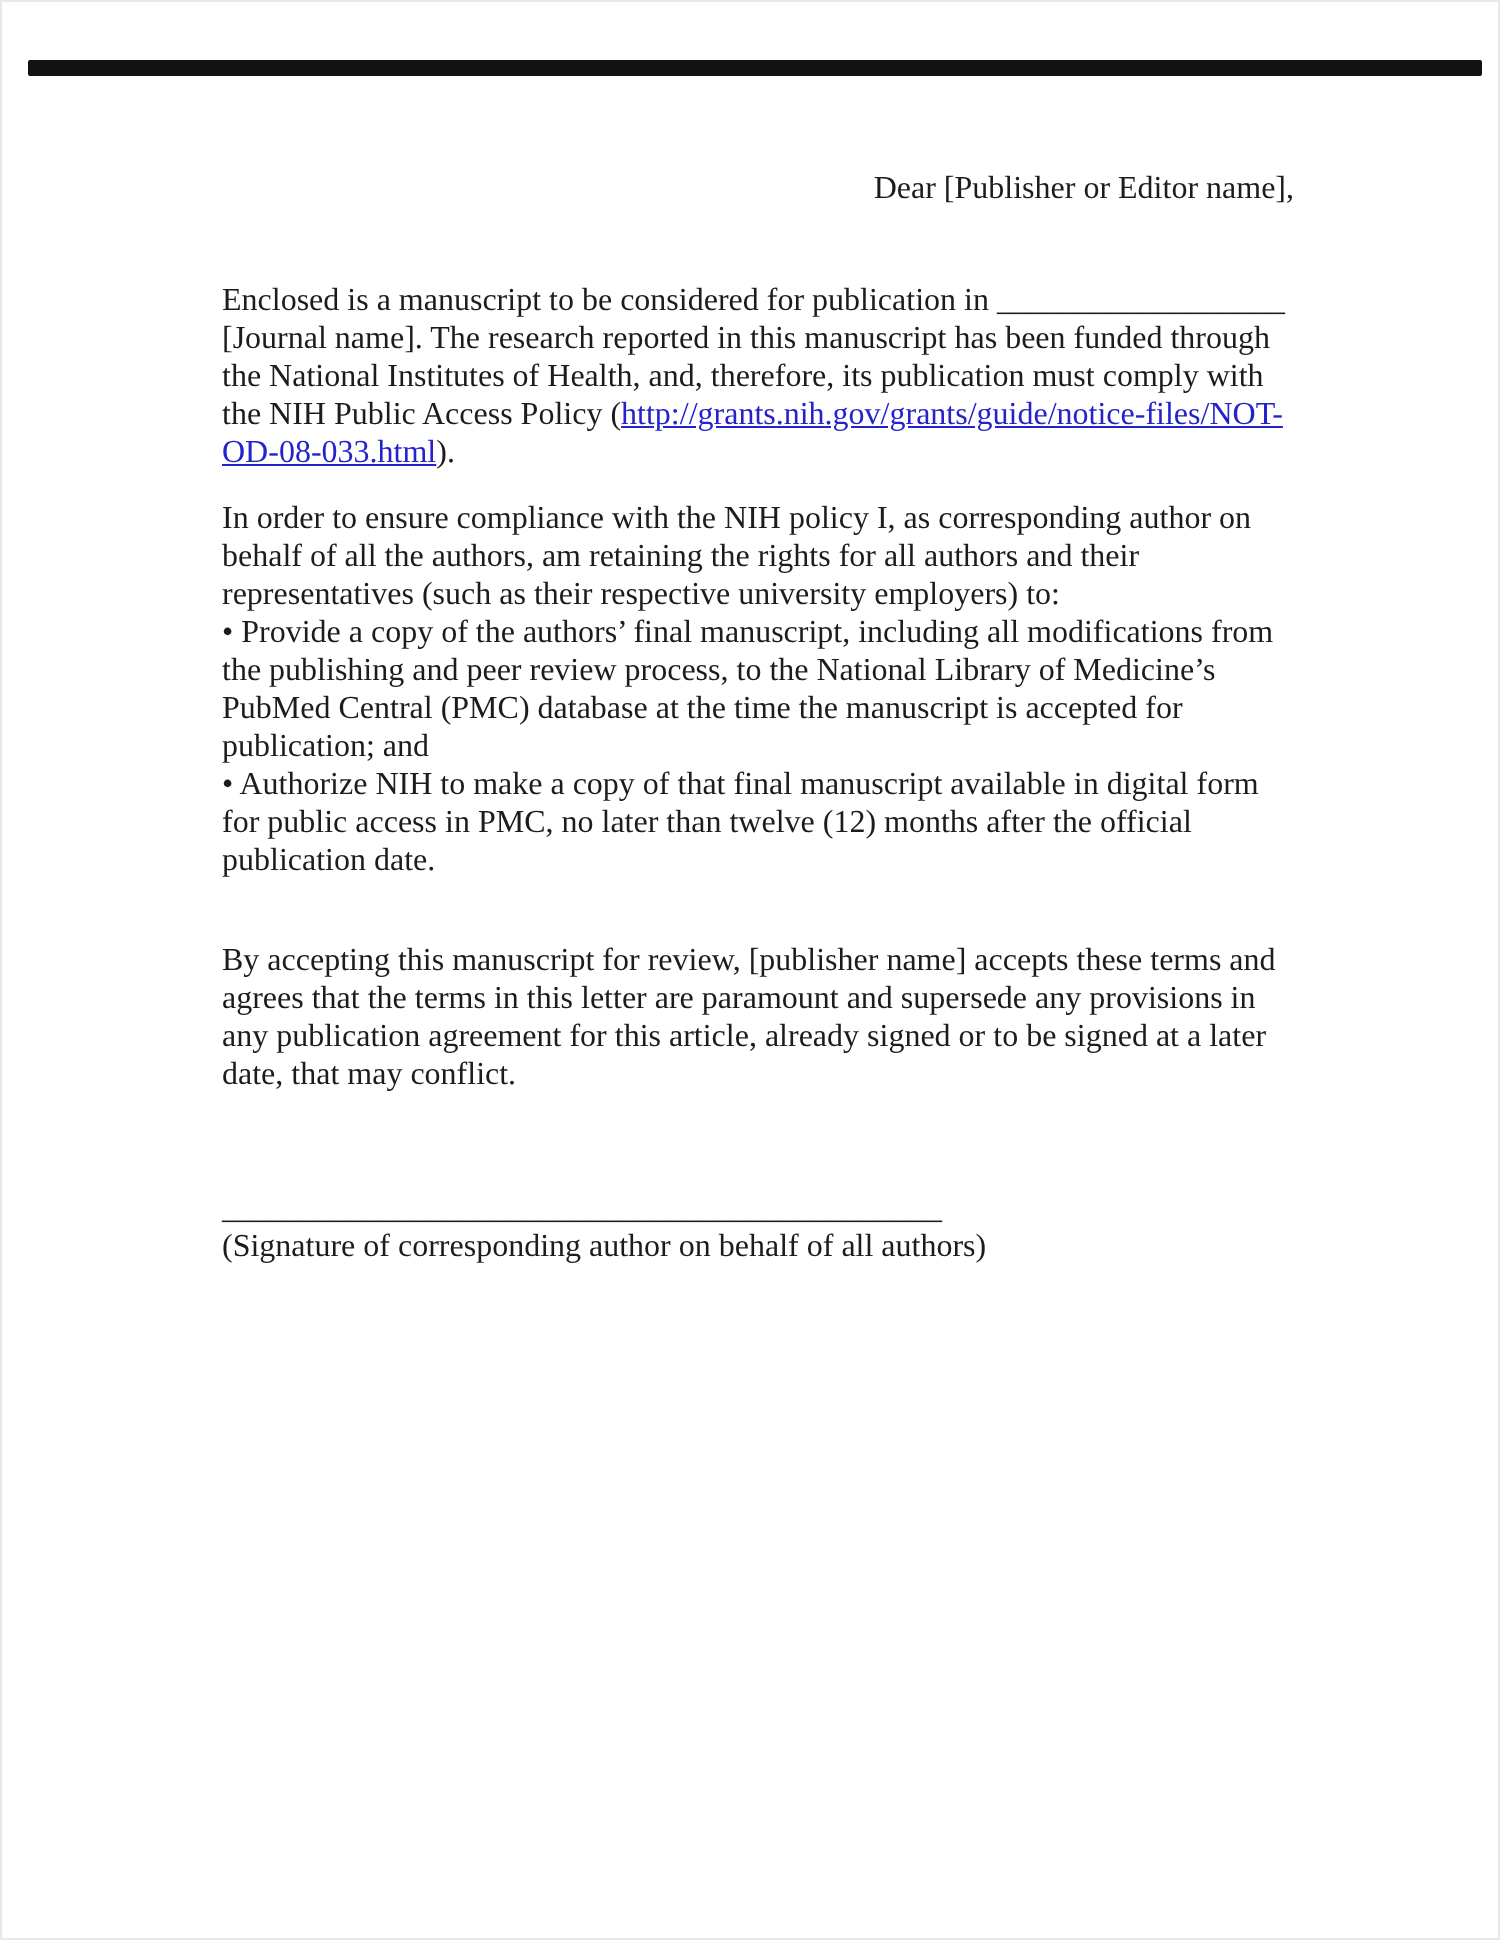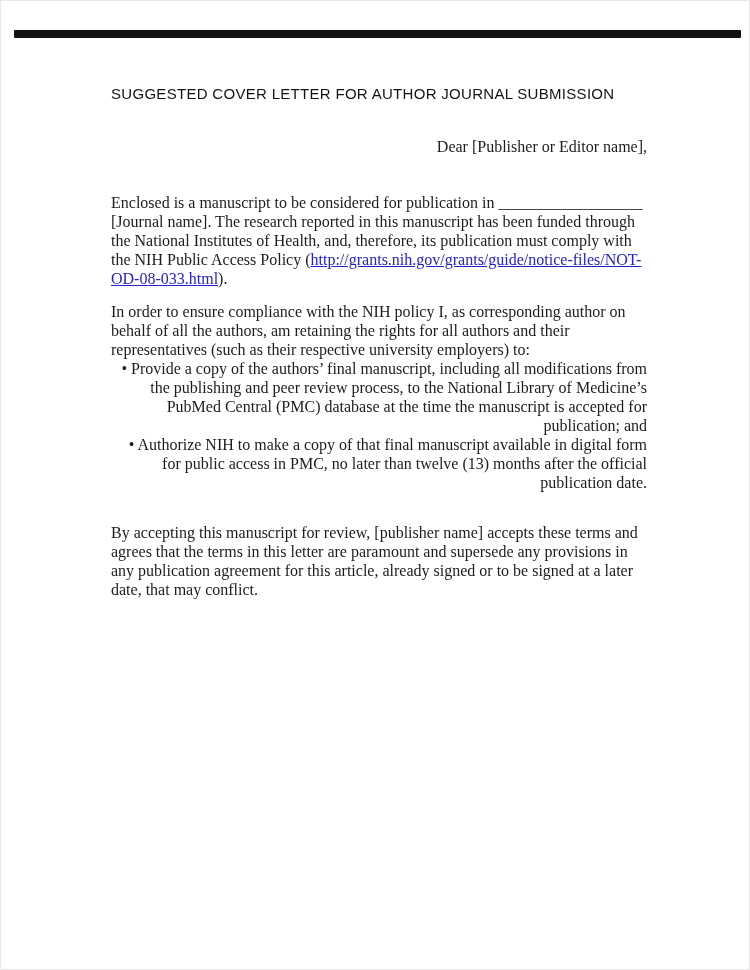--- a/index.html
+++ b/index.html
@@ -41,21 +41,21 @@
     margin: 0 0 35px 0;
   }
   p, .para {
     font-size: 16px;
     line-height: 19px;
     margin: 0;
   }
   .salutation { margin-bottom: 37px; text-align: right; }
   .para-enclosed { margin-bottom: 14px; }
   .para-compliance { }
-  .bullet-block { margin-bottom: 31px; text-align: right; }
+  .bullet-block { margin-bottom: 31px; }
   .para-acceptance { margin-bottom: 48px; }
   .link {
     color: #2323cd;
     text-decoration: underline;
     cursor: pointer;
   }
   .signature-line {
     font-size: 16px;
     line-height: 19px;
     letter-spacing: 0;
@@ -67,30 +67,31 @@
     line-height: 19px;
   }
 </style>
 </head>
 <body>
 
 <div class="scan-bar"></div>
 
 <div class="content">
 
-  <h1 class="doc-title">SUGGESTED COVER LETTER FOR AUTHOR JOURNAL SUBMISSION</h1>
 
   <p class="salutation">Dear [Publisher or Editor name],</p>
 
   <p class="para-enclosed"><span>Enclosed is a manuscript to be considered for publication in __________________ [Journal name].  The research reported in this manuscript has been funded through the National Institutes of Health, and, therefore, its publication must comply with the NIH Public Access Policy (</span><a class="link" href="#">http://grants.nih.gov/grants/guide/notice-files/NOT-OD-08-033.html</a><span>).</span></p>
 
   <p class="para-compliance">In order to ensure compliance with the NIH policy I, as corresponding author on behalf of all the authors, am retaining the rights for all authors and their representatives (such as their respective university employers) to:</p>
 
   <div class="bullet-block">
     <div class="para">• Provide a copy of the authors’ final manuscript, including all modifications from the publishing and peer review process, to the National Library of Medicine’s PubMed Central (PMC) database at the time the manuscript is accepted for publication; and</div>
-    <div class="para">• Authorize NIH to make a copy of that final manuscript available in digital form for public access in PMC, no later than twelve (13) months after the official publication date.</div>
+    <div class="para">• Authorize NIH to make a copy of that final manuscript available in digital form for public access in PMC, no later than twelve (12) months after the official publication date.</div>
   </div>
 
   <p class="para-acceptance">By accepting this manuscript for review, [publisher name] accepts these terms and agrees that the terms in this letter are paramount and supersede any provisions in any publication agreement for this article, already signed or to be signed at a later date, that may conflict.</p>
 
+  <div class="signature-line">_____________________________________________</div>
 
+  <p class="signature-caption">(Signature of corresponding author on behalf of all authors)</p>
 
 </div>
 
 </body></html>

